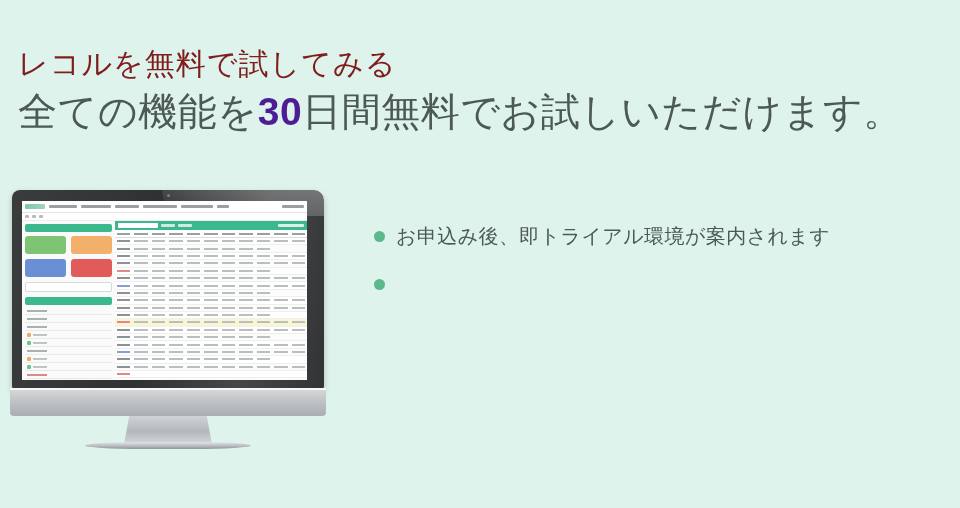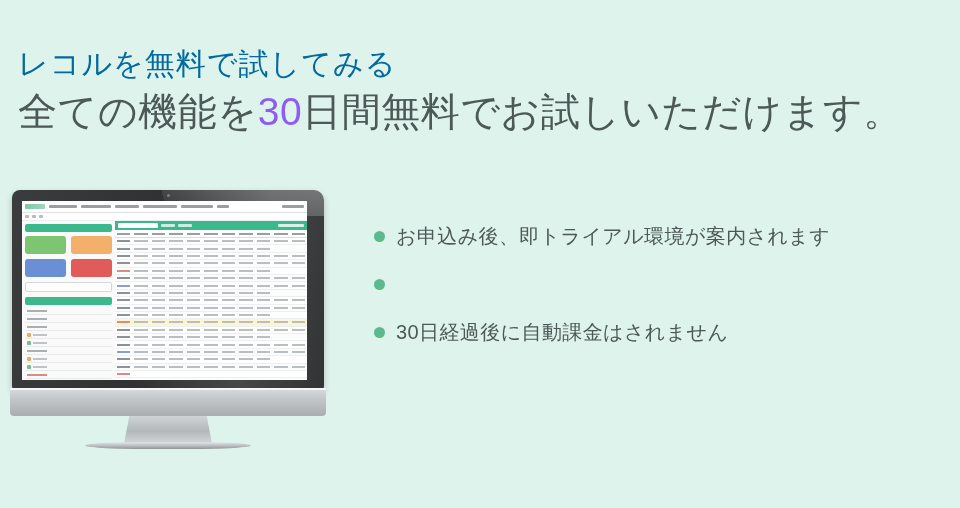--- a/index.html
+++ b/index.html
@@ -23,33 +23,34 @@
   
   .headings {
     position: absolute;
     left: 18px;
     top: 42px;
     width: 900px;
   }
   .headline-1 {
     font-size: 30px;
     line-height: 44px;
-    color: #0369a1;
+    color: #7f1d1d;
     letter-spacing: 1px;
     white-space: nowrap;
   }
   .headline-2 {
     font-size: 39px;
     line-height: 52px;
     color: #4d5956;
     letter-spacing: 0.5px;
     white-space: nowrap;
   }
   .headline-2 .accent {
-    color: #8b5cf6;
+    color: #4c1d95;
+    font-weight: bold;
   }
 
   
   .bullets {
     position: absolute;
     left: 374px;
     top: 212px;
     width: 575px;
     text-align: right;
   }
@@ -268,24 +269,20 @@
   </div>
 
   <div class="bullets">
     <div class="bullet-row">
       <span class="bullet-dot"></span>
       <span class="bullet-text">お申込み後、即トライアル環境が案内されます</span>
     </div>
     <div class="bullet-row">
       <span class="bullet-dot"></span>
     </div>
-    <div class="bullet-row">
-      <span class="bullet-dot"></span>
-      <span class="bullet-text">30日経過後に自動課金はされません</span>
-    </div>
   </div>
 
   <div class="monitor">
     <div class="monitor-bezel">
       <span class="monitor-cam"></span>
       <span class="monitor-glare"></span>
     </div>
 
     <div class="screen">
       <div class="app">

